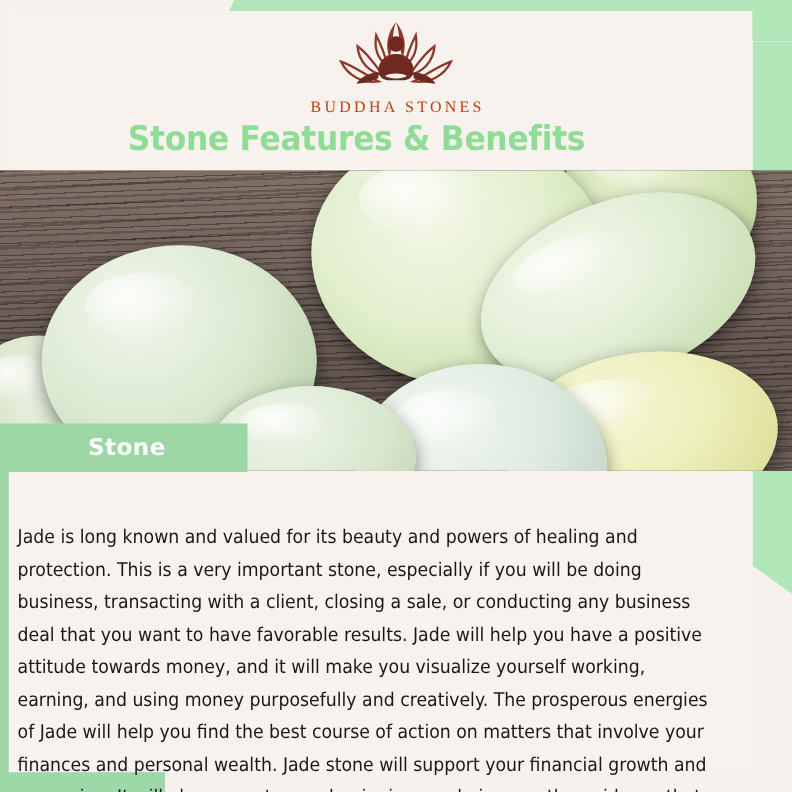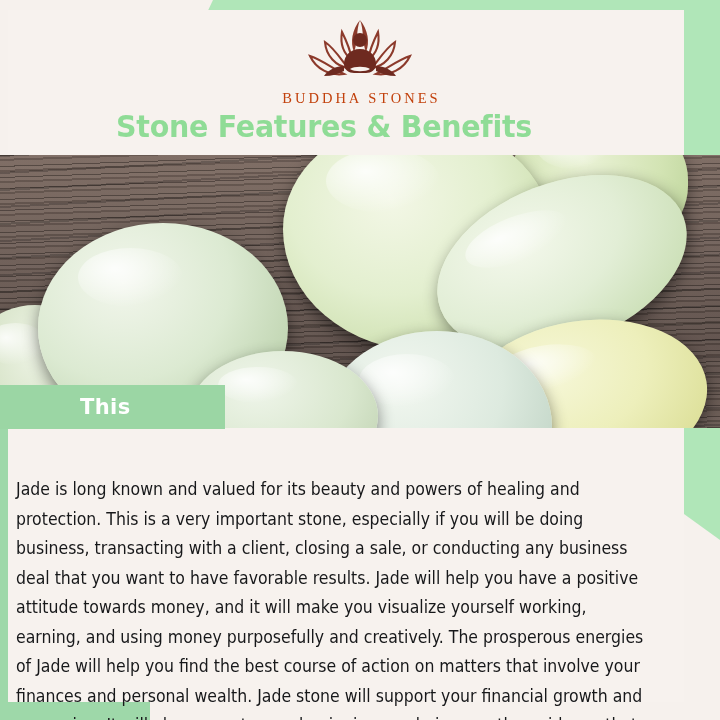--- a/index.html
+++ b/index.html
@@ -277,19 +277,19 @@
     <div class="stone s3"></div>
     <div class="stone s2"></div>
     <div class="stone s4"></div>
     <div class="stone s1"></div>
     <div class="stone s6"></div>
     <div class="stone s5"></div>
     <div class="stone s7"></div>
   </div>
 
   <div class="jade-banner">
-    <span class="jade-label">This</span>
+    <span class="jade-label">Stone</span>
   </div>
 
 
   <p class="body-copy">Jade is long known and valued for its beauty and powers of healing and protection. This is a very important stone, especially if you will be doing business, transacting with a client, closing a sale, or conducting any business deal that you want to have favorable results. Jade will help you have a positive attitude towards money, and it will make you visualize yourself working, earning, and using money purposefully and creatively. The prosperous energies of Jade will help you find the best course of action on matters that involve your finances and personal wealth. Jade stone will support your financial growth and expansion. It will also promote new beginnings and give you the guidance that you need to be successful and wealthy!</p>
 
 </div>
 
 </body></html>

